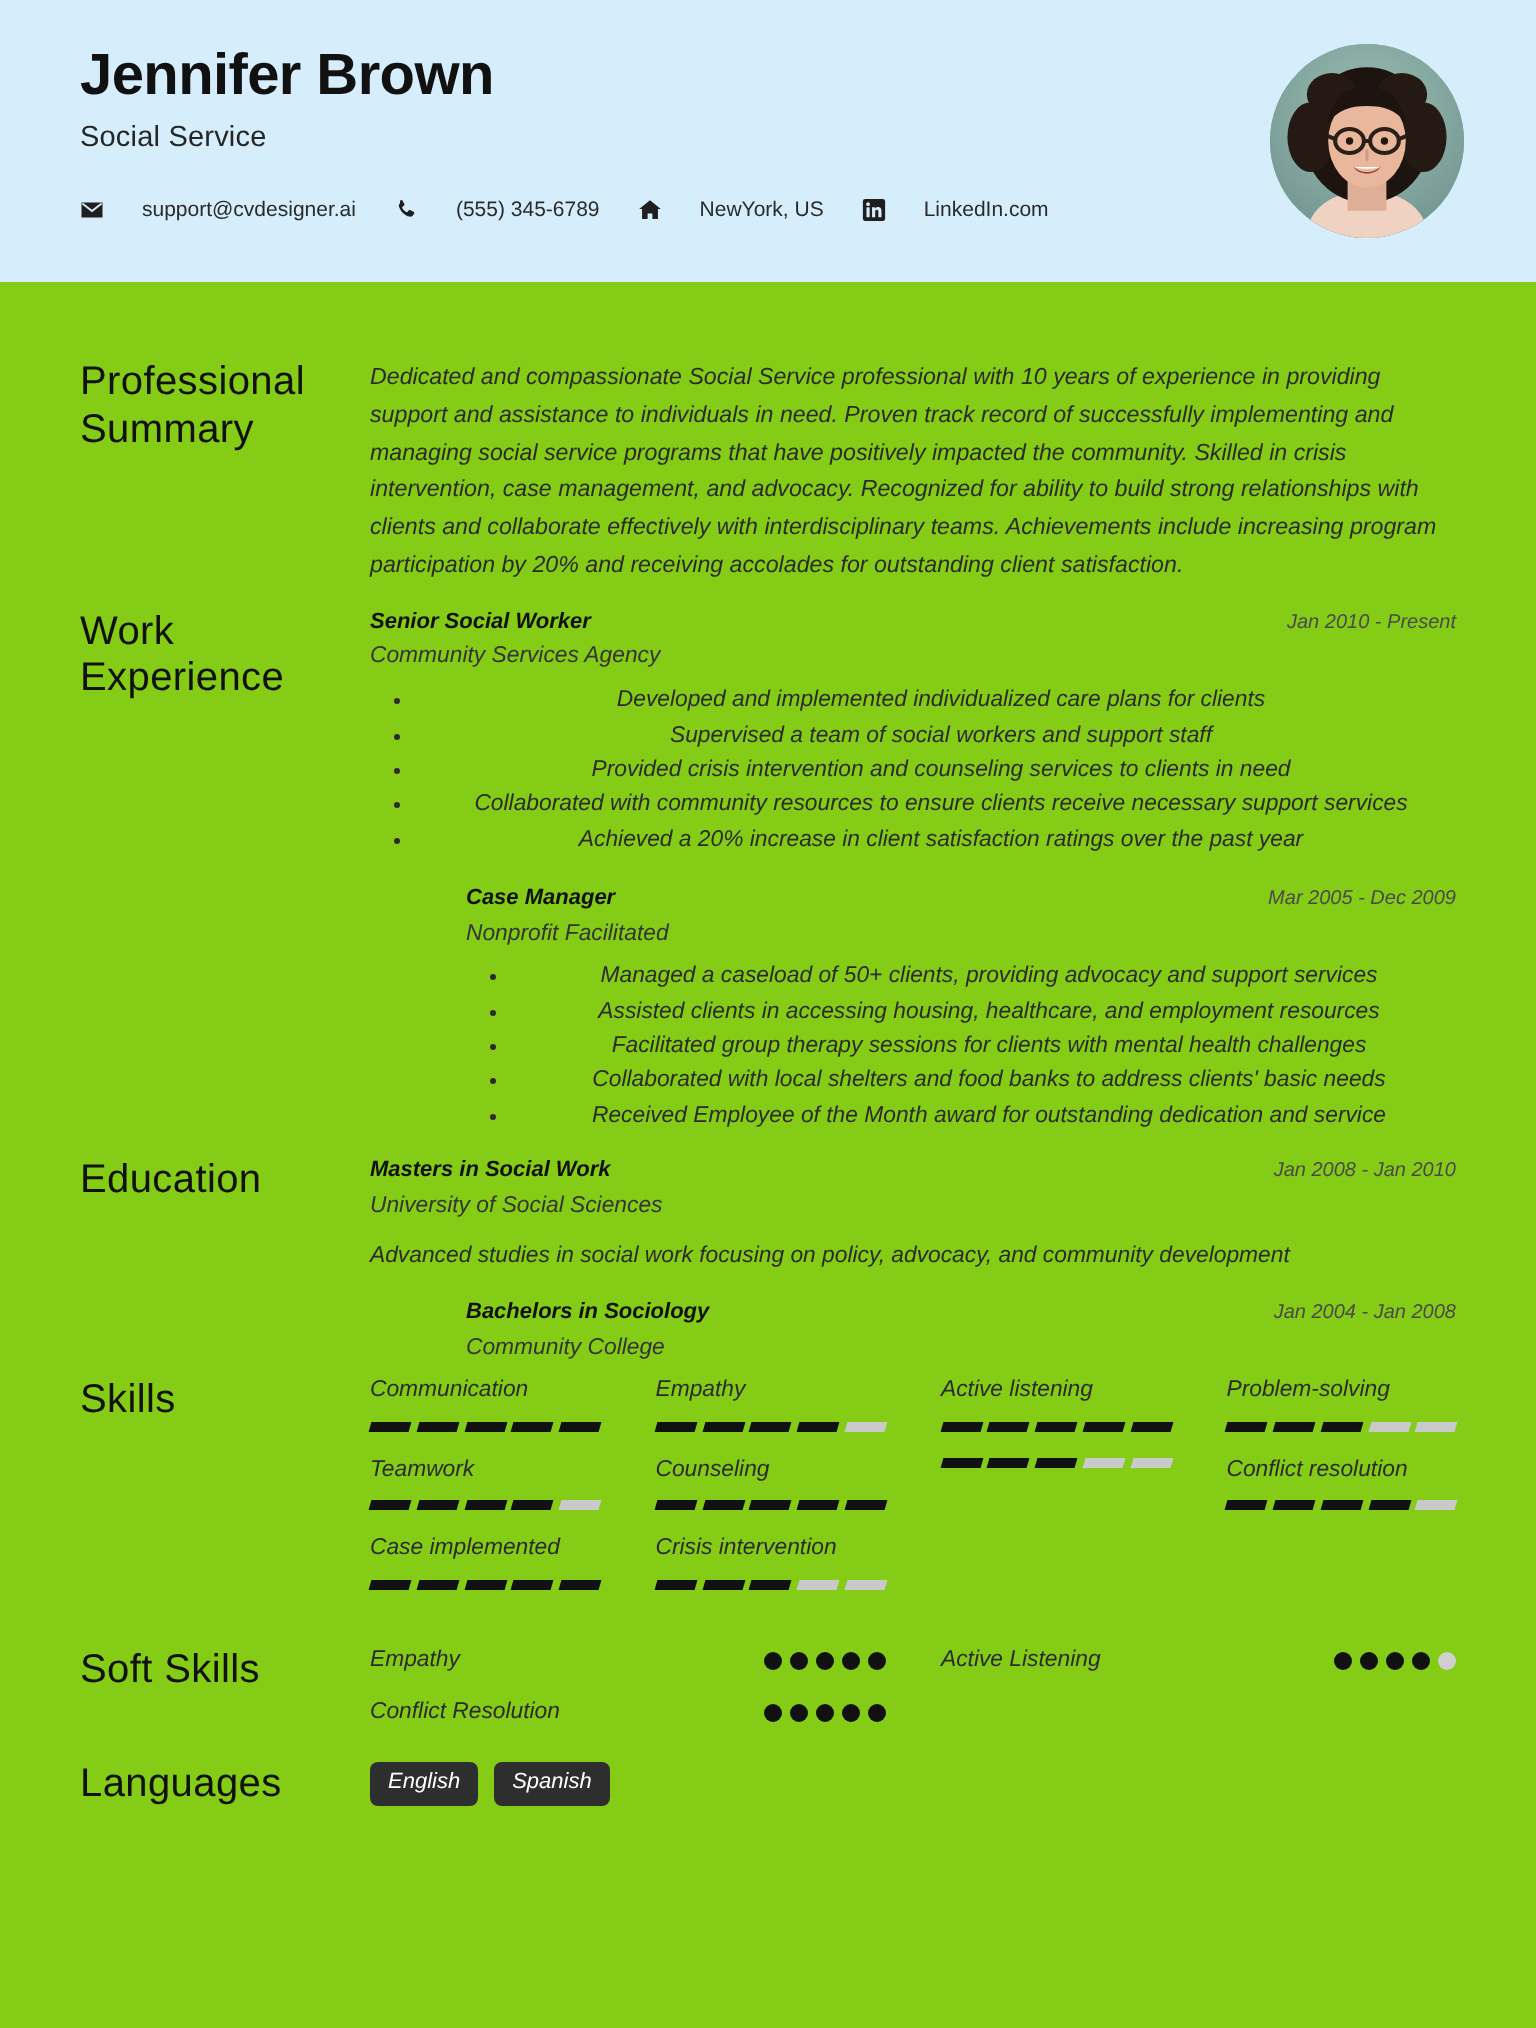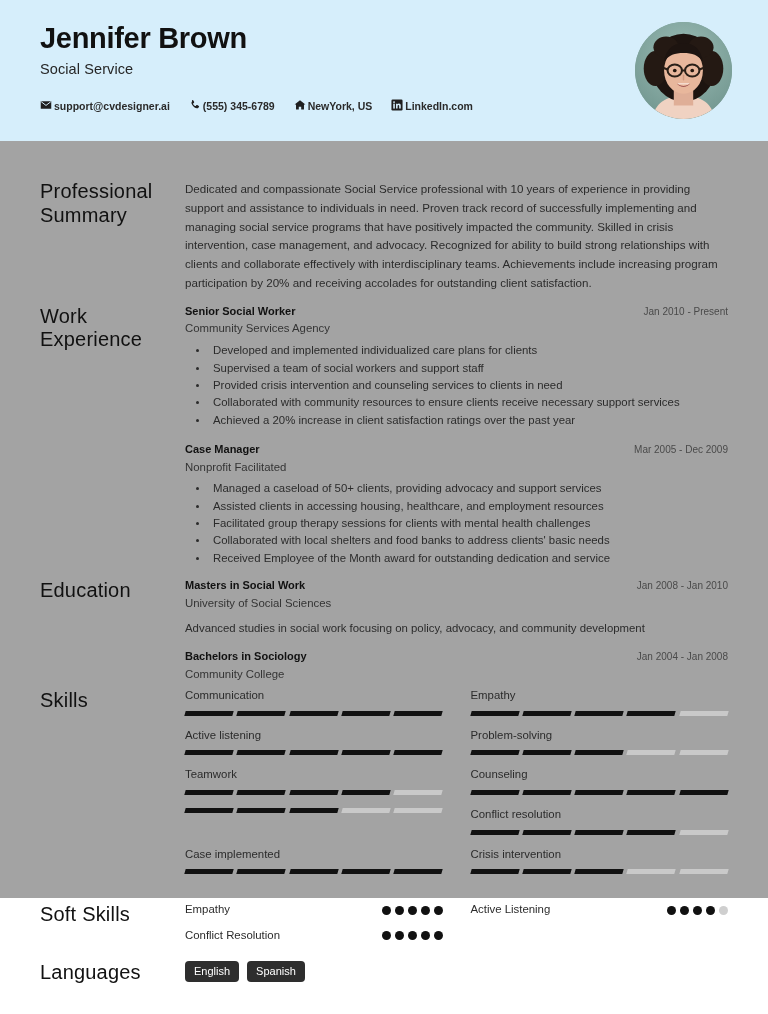--- a/index.html
+++ b/index.html
@@ -6,21 +6,21 @@
   * { box-sizing: border-box; margin: 0; padding: 0; }
   html, body {
     width: 768px;
     height: 1014px;
     background: #ffffff;
     font-family: "Liberation Sans", sans-serif;
     color: #1f1f1f;
     overflow: hidden;
   }
 
-  .page { width: 768px; height: 898px; position: relative; background:#a3a3a3; }
+  .page { width: 768px; height: 1014px; position: relative; background:#84cc16; }
 
   
   .header {
     background: #d6eefb;
     height: 141px;
     padding: 22px 0 0 0;
     position: relative;
   }
   .header-inner { padding-left: 40px; padding-right: 40px; }
   .name {
@@ -37,21 +37,21 @@
     letter-spacing: 0.1px;
   }
   .contact-row {
     margin-top: 22px;
     display: flex;
     align-items: center;
     gap: 19px;
     font-size: 10.5px;
     color: #2a2a2a;
   }
-  .contact-item { display: flex; align-items: flex-end; gap: 2px; white-space: nowrap; font-weight: bold; }
+  .contact-item { display: flex; align-items: center; gap: 19px; white-space: nowrap; }
   .contact-item .ic { display:inline-flex; align-items:center; justify-content:center; width: 12px; height: 12px; }
   .contact-item .ic svg { display:block; }
   .contact-item .txt { line-height: 1; }
 
   .avatar {
     position: absolute;
     right: 36px;
     top: 22px;
     width: 97px;
     height: 97px;
@@ -72,38 +72,38 @@
     width: 145px;
     flex: 0 0 145px;
     text-align: left;
     padding-right: 20px;
     font-size: 20px;
     font-weight: normal;
     color: #111;
     line-height: 1.18;
     letter-spacing: 0.2px;
   }
-  .sec-content { flex: 1 1 auto; min-width: 0; }
+  .sec-content { flex: 1 1 auto; min-width: 0; font-style: italic; }
 
   .sec-summary { margin-top: 39px; }
   .summary-text {
     font-size: 11.6px;
     line-height: 1.62;
     color: #2b2b2b;
     text-align: left;
   }
 
   .sec-work { margin-top: 12px; }
   .sec-edu  { margin-top: 12px; }
   .sec-skills { margin-top: 7px; }
   .sec-soft { margin-top: 16px; }
   .sec-lang { margin-top: 18px; }
 
   .entry { margin-bottom: 0; }
-  .entry + .entry { margin-top: 14px; }
+  .entry + .entry { margin-top: 14px; margin-left: 48px; }
   .entry-head {
     display: flex;
     justify-content: space-between;
     align-items: baseline;
     gap: 12px;
   }
   .entry-title {
     font-size: 11px;
     font-weight: bold;
     color: #111;
@@ -124,33 +124,34 @@
   .entry-desc {
     font-size: 11.4px;
     color: #2b2b2b;
     margin-top: 9px;
     line-height: 1.45;
   }
   ul.bullets {
     margin: 6px 0 0 0;
     padding-left: 24px;
     list-style: disc;
+    text-align: center;
   }
   ul.bullets li {
     font-size: 11.4px;
     color: #2b2b2b;
     line-height: 1.52;
     padding-left: 4px;
   }
   ul.bullets li::marker { font-size: 10px; }
 
   
   .skills-grid {
     display: grid;
-    grid-template-columns: 1fr 1fr;
+    grid-template-columns: 1fr 1fr 1fr 1fr;
     column-gap: 28px;
     row-gap: 0;
   }
   .skill {
     padding-bottom: 13px;
   }
   .skill-name {
     font-size: 11.4px;
     color: #2b2b2b;
     line-height: 1.2;

